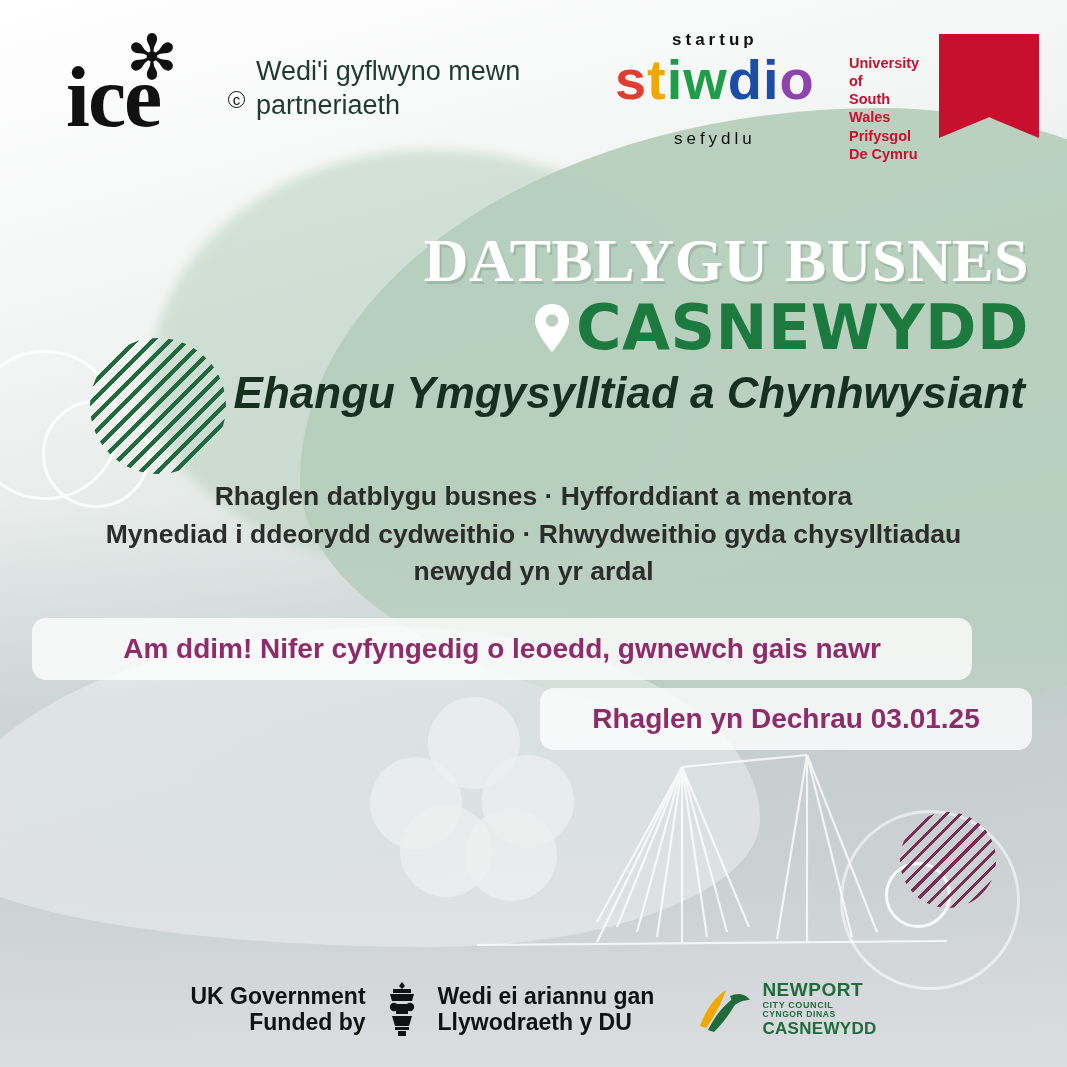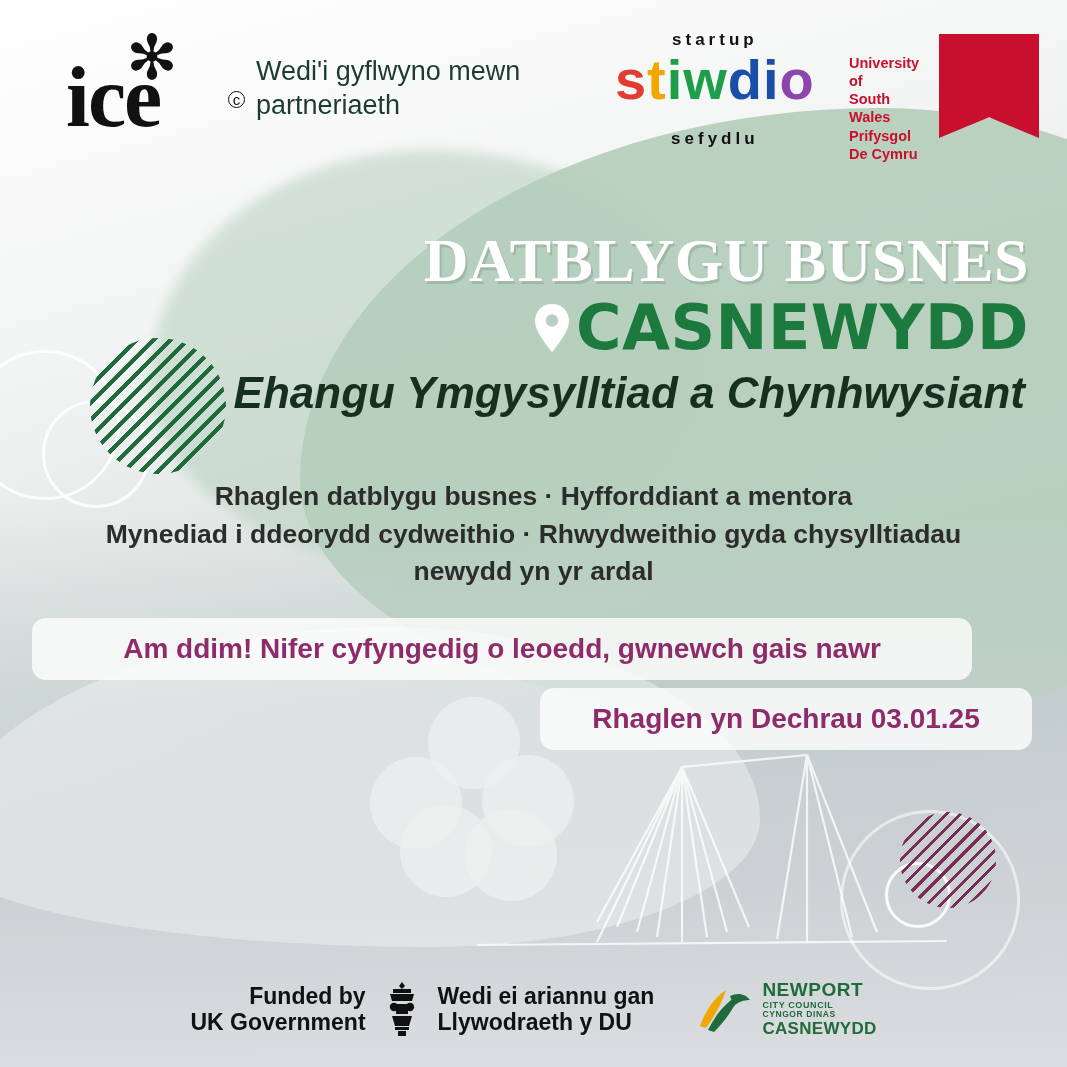--- a/index.html
+++ b/index.html
@@ -121,21 +121,21 @@
   }
   .stiwdio .word { font-size: 56px; font-weight: 700; letter-spacing: 1px; line-height: 1; }
   .stiwdio .word span:nth-child(1){ color:#e03c31; }
   .stiwdio .word span:nth-child(2){ color:#f0a800; }
   .stiwdio .word span:nth-child(3){ color:#1f9e4a; }
   .stiwdio .word span:nth-child(4){ color:#1f9e4a; }
   .stiwdio .word span:nth-child(5){ color:#1b4ea8; }
   .stiwdio .word span:nth-child(6){ color:#1b4ea8; }
   .stiwdio .word span:nth-child(7){ color:#8e44ad; }
   .stiwdio .sefydlu {
-    font-size: 17px; font-weight: 700; letter-spacing: 4px; color: #111; margin-top: 21px;
+    font-size: 17px; font-weight: 400; letter-spacing: 4px; color: #111; margin-top: 21px;
   }
   .usw { position: relative; width: 190px; height: 110px; margin-left: 12px; }
   .usw .flagbox {
     position: absolute; right: 0; top: 0; width: 100px; height: 104px;
     background: #c8102e;
     clip-path: polygon(0 0, 100% 0, 100% 100%, 50% 80%, 0 100%);
   }
   .usw .txt {
     position: absolute; right: 104px; top: 20px; width: 86px;
     font-size: 14.5px; font-weight: 700; color: #c8102e; line-height: 1.25; text-align: left;
@@ -295,22 +295,22 @@
 
   <div class="pill pill-free">
     <div class="t">Am ddim! Nifer cyfyngedig o leoedd, gwnewch gais nawr</div>
   </div>
   <div class="pill pill-date">
     <div class="t">Rhaglen yn Dechrau 03.01.25</div>
   </div>
 
   <div class="footer">
     <div class="funded">
+      <div>UK Government</div>
       <div>Funded by</div>
-      <div>UK Government</div>
     </div>
 
     <svg class="crest" viewBox="0 0 40 58">
       <g fill="#111">
         <path d="M20 2 l3 4 -3 3 -3 -3 z"></path>
         <path d="M11 9 h18 v4 h-18 z"></path>
         <path d="M8 14 h24 l-2 7 h-20 z"></path>
         <circle cx="12" cy="27" r="4.2"></circle>
         <circle cx="28" cy="27" r="4.2"></circle>
         <path d="M14 24 h12 v10 h-12 z"></path>

